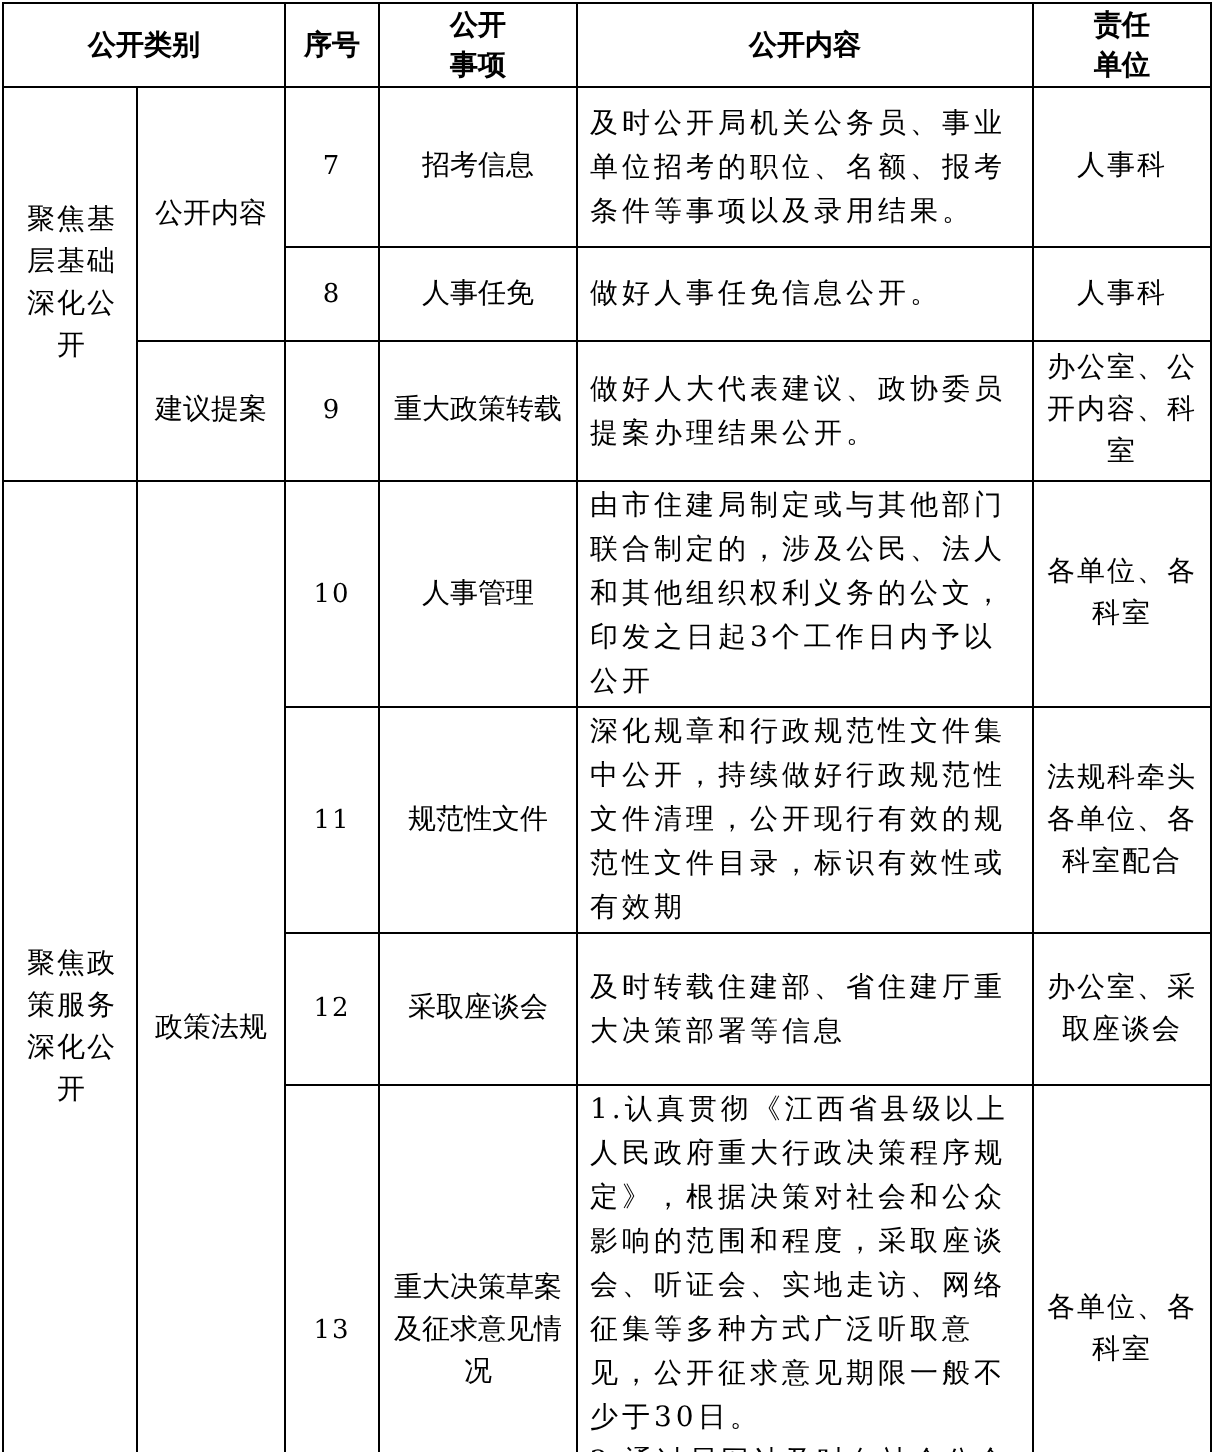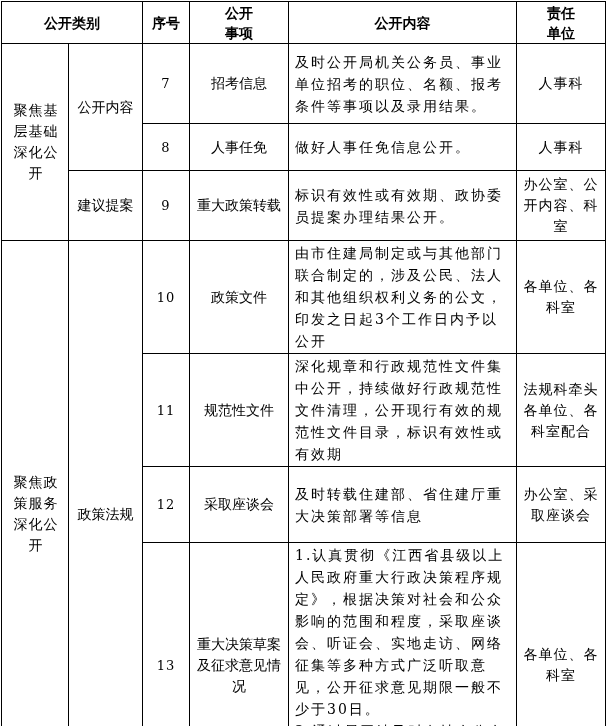--- a/index.html
+++ b/index.html
@@ -71,29 +71,29 @@
   <tr style="height:47px">
     <td class="num">8</td>
     <td>人事任免</td>
     <td class="content">做好人事任免信息公开。</td>
     <td class="unit">人事科</td>
   </tr>
   <tr style="height:70px">
     <td>建议提案</td>
     <td class="num">9</td>
     <td>重大政策转载</td>
-    <td class="content">标识有效性或有效期、政协委员提案办理结果公开。</td>
+    <td class="content">做好人大代表建议、政协委员提案办理结果公开。</td>
     <td class="unit">办公室、公开内容、科室</td>
   </tr>
 
   <tr style="height:98px">
     <td rowspan="4" class="cat1">聚焦政策服务深化公开</td>
     <td rowspan="4">政策法规</td>
     <td class="num">10</td>
-    <td>政策文件</td>
+    <td>人事管理</td>
     <td class="content">由市住建局制定或与其他部门联合制定的，涉及公民、法人和其他组织权利义务的公文，印发之日起3个工作日内予以公开</td>
     <td class="unit">各单位、各科室</td>
   </tr>
   <tr style="height:103px">
     <td class="num">11</td>
     <td>规范性文件</td>
     <td class="content">深化规章和行政规范性文件集中公开，持续做好行政规范性文件清理，公开现行有效的规范性文件目录，标识有效性或有效期</td>
     <td class="unit">法规科牵头各单位、各科室配合</td>
   </tr>
   <tr style="height:76px">

